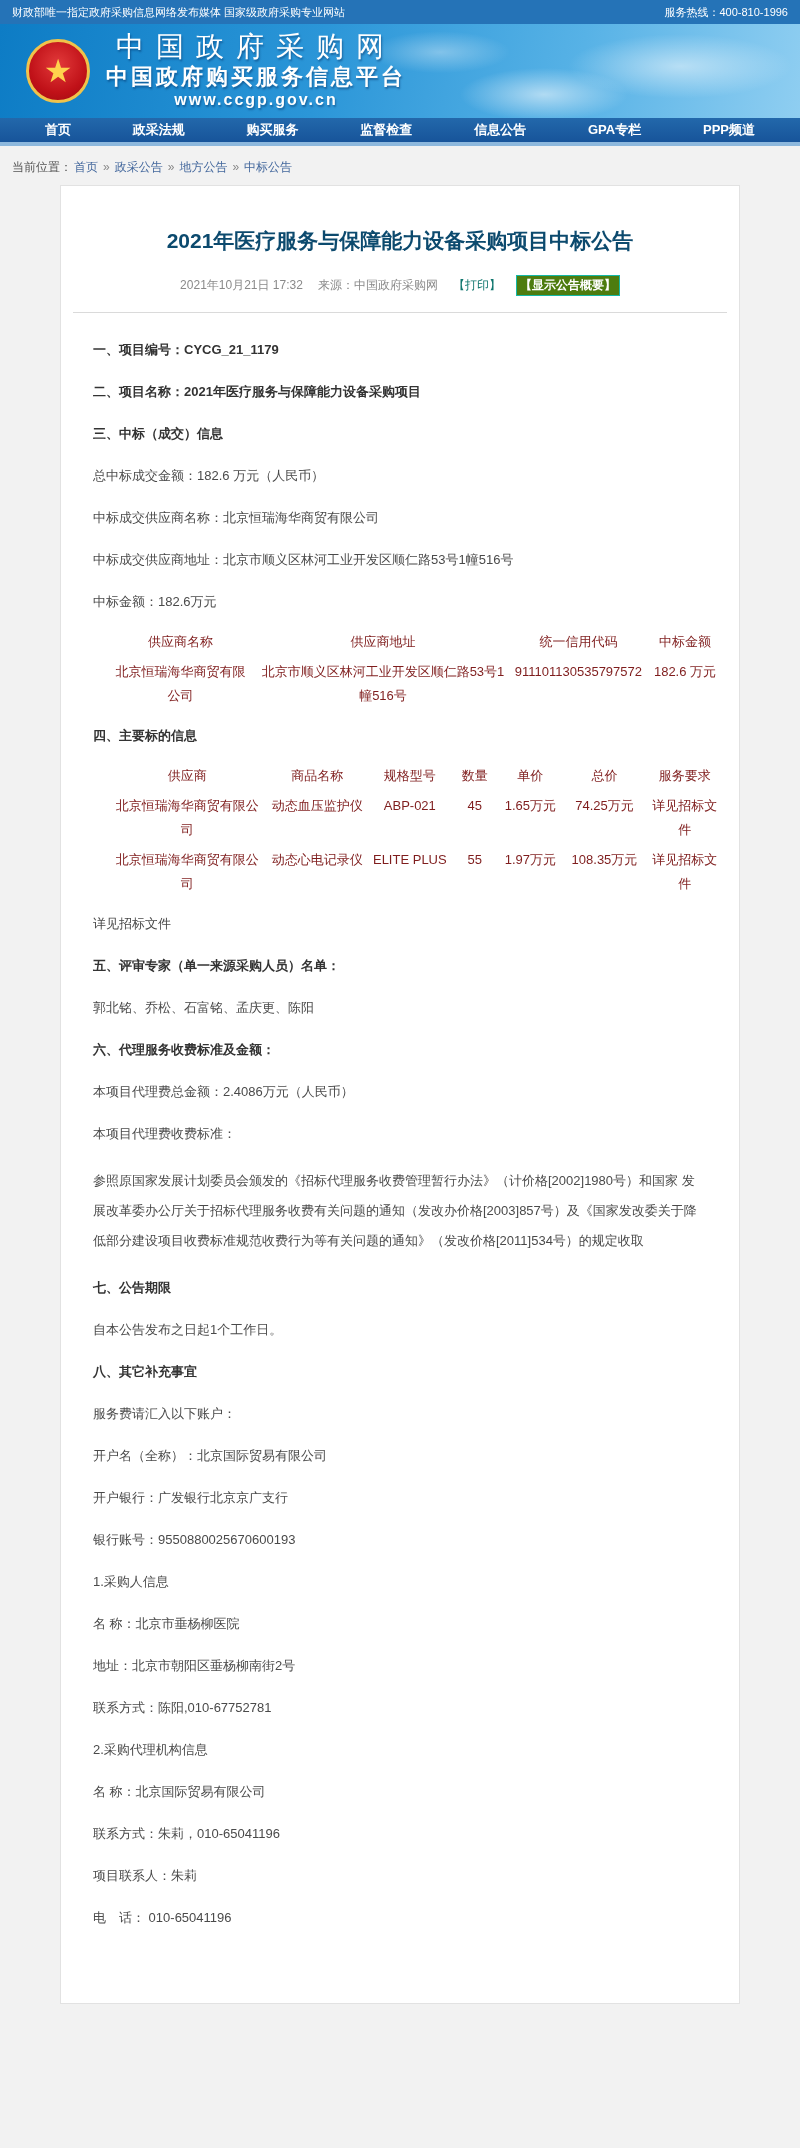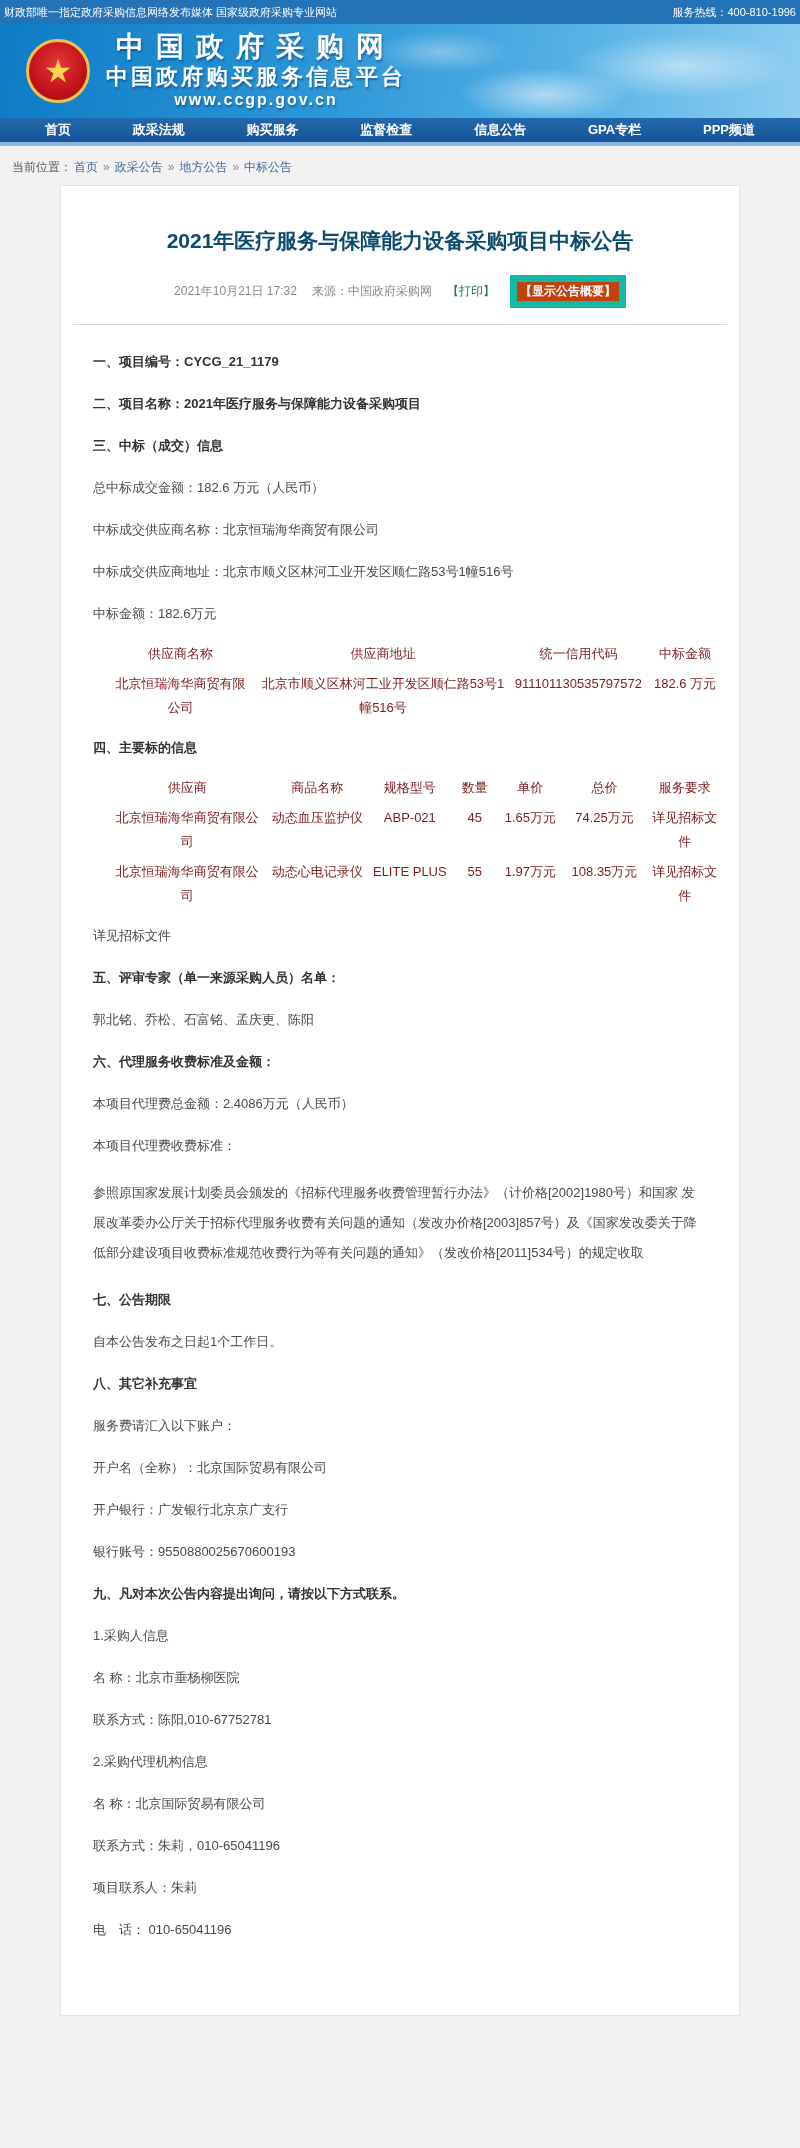--- a/index.html
+++ b/index.html
@@ -9,21 +9,21 @@
     background:#f2f2f2;
     font-family:"Liberation Sans","DejaVu Sans",sans-serif;
     color:#4a4a4a;
   }
   a { cursor:pointer; }
 
   
   .topbar {
     height:24px; background:#2573b7; color:#fff;
     font-size:11px; display:flex; justify-content:space-between;
-    align-items:center; padding:0 4px;
+    align-items:center; padding:0 12px;
   }
 
   
   .banner {
     height:94px; position:relative; overflow:hidden;
     background:linear-gradient(100deg,#0d7cc5 0%,#2b96d8 40%,#57b2e6 72%,#8fcef1 100%);
     display:flex; align-items:center; padding-left:26px;
   }
   .banner::before {
     content:""; position:absolute; inset:0;
@@ -37,21 +37,21 @@
     width:64px; height:64px; border-radius:50%;
     background:radial-gradient(circle at 50% 38%,#e23a3a 0%,#c01118 62%,#9c0c11 100%);
     border:3px solid #f0c34a;
     display:flex; align-items:center; justify-content:center;
     color:#ffd34d; font-size:32px; line-height:1; flex:0 0 auto;
   }
   .banner-text {
     position:relative; z-index:1; color:#fff; margin-left:16px; text-align:center;
     text-shadow:1px 2px 2px rgba(0,40,90,.45);
   }
-  .banner-title1 { font-size:28px; font-weight:bold; letter-spacing:12px; line-height:1.15; }
+  .banner-title1 { font-size:28px; font-weight:normal; letter-spacing:12px; line-height:1.15; }
   .banner-title2 { font-size:22px; font-weight:bold; letter-spacing:3px; line-height:1.2; }
   .banner-url    { font-size:16px; font-weight:bold; letter-spacing:2px; line-height:1.3; }
 
   
   .nav {
     height:28px; background:linear-gradient(#2368ab,#17549a);
     display:flex; justify-content:space-around; align-items:center;
     padding:0 14px; border-bottom:4px solid #8db8dd;
   }
   .nav a {
@@ -72,21 +72,21 @@
   .art-title {
     text-align:center; font-size:21px; font-weight:bold; color:#0c4a6e;
     margin:6px 30px 0; line-height:1.4;
   }
   .art-meta {
     text-align:center; font-size:12px; color:#8a8a8a; margin-top:20px;
     display:flex; justify-content:center; align-items:center; gap:15px;
   }
   .meta-print { color:#0f766e; text-decoration:none; }
   .meta-summary {
-    background:#c2410c; color:#fff; border:7px solid #14b8a6;
+    background:#4d7c0f; color:#fff; border:1px solid #14b8a6;
     padding:1px 3px; font-size:12px; text-decoration:none; font-weight:bold;
   }
   .divider { border:none; border-top:1px solid #dadada; margin:16px -18px 6px; }
 
   .art-body { font-size:13px; color:#4a4a4a; padding-top:10px; }
   .art-body p { margin:0; padding:11px 2px; line-height:20px; }
   .art-body p.h { font-weight:bold; color:#333; }
   .art-body p.long { line-height:30px; }
 
   table { width:100%; border-collapse:collapse; font-size:13px; color:#7f1d1d; margin:4px 16px; }
@@ -227,23 +227,23 @@
     <p>本项目代理费总金额：2.4086万元（人民币）</p>
     <p>本项目代理费收费标准：</p>
     <p class="long">参照原国家发展计划委员会颁发的《招标代理服务收费管理暂行办法》（计价格[2002]1980号）和国家 发展改革委办公厅关于招标代理服务收费有关问题的通知（发改办价格[2003]857号）及《国家发改委关于降低部分建设项目收费标准规范收费行为等有关问题的通知》（发改价格[2011]534号）的规定收取</p>
     <p class="h">七、公告期限</p>
     <p>自本公告发布之日起1个工作日。</p>
     <p class="h">八、其它补充事宜</p>
     <p>服务费请汇入以下账户：</p>
     <p>开户名（全称）：北京国际贸易有限公司</p>
     <p>开户银行：广发银行北京京广支行</p>
     <p>银行账号：9550880025670600193</p>
-    <p class="h">九、凡对本次公告内容提出询问，请按以下方式联系。</p>
     <p>1.采购人信息</p>
     <p>名 称：北京市垂杨柳医院</p>
+    <p>地址：北京市朝阳区垂杨柳南街2号</p>
     <p>联系方式：陈阳,010-67752781</p>
     <p>2.采购代理机构信息</p>
     <p>名 称：北京国际贸易有限公司</p>
     <p>联系方式：朱莉，010-65041196</p>
     <p>项目联系人：朱莉</p>
     <p>电　话：  010-65041196</p>
   </div>
 </div>
 
 </body></html>

